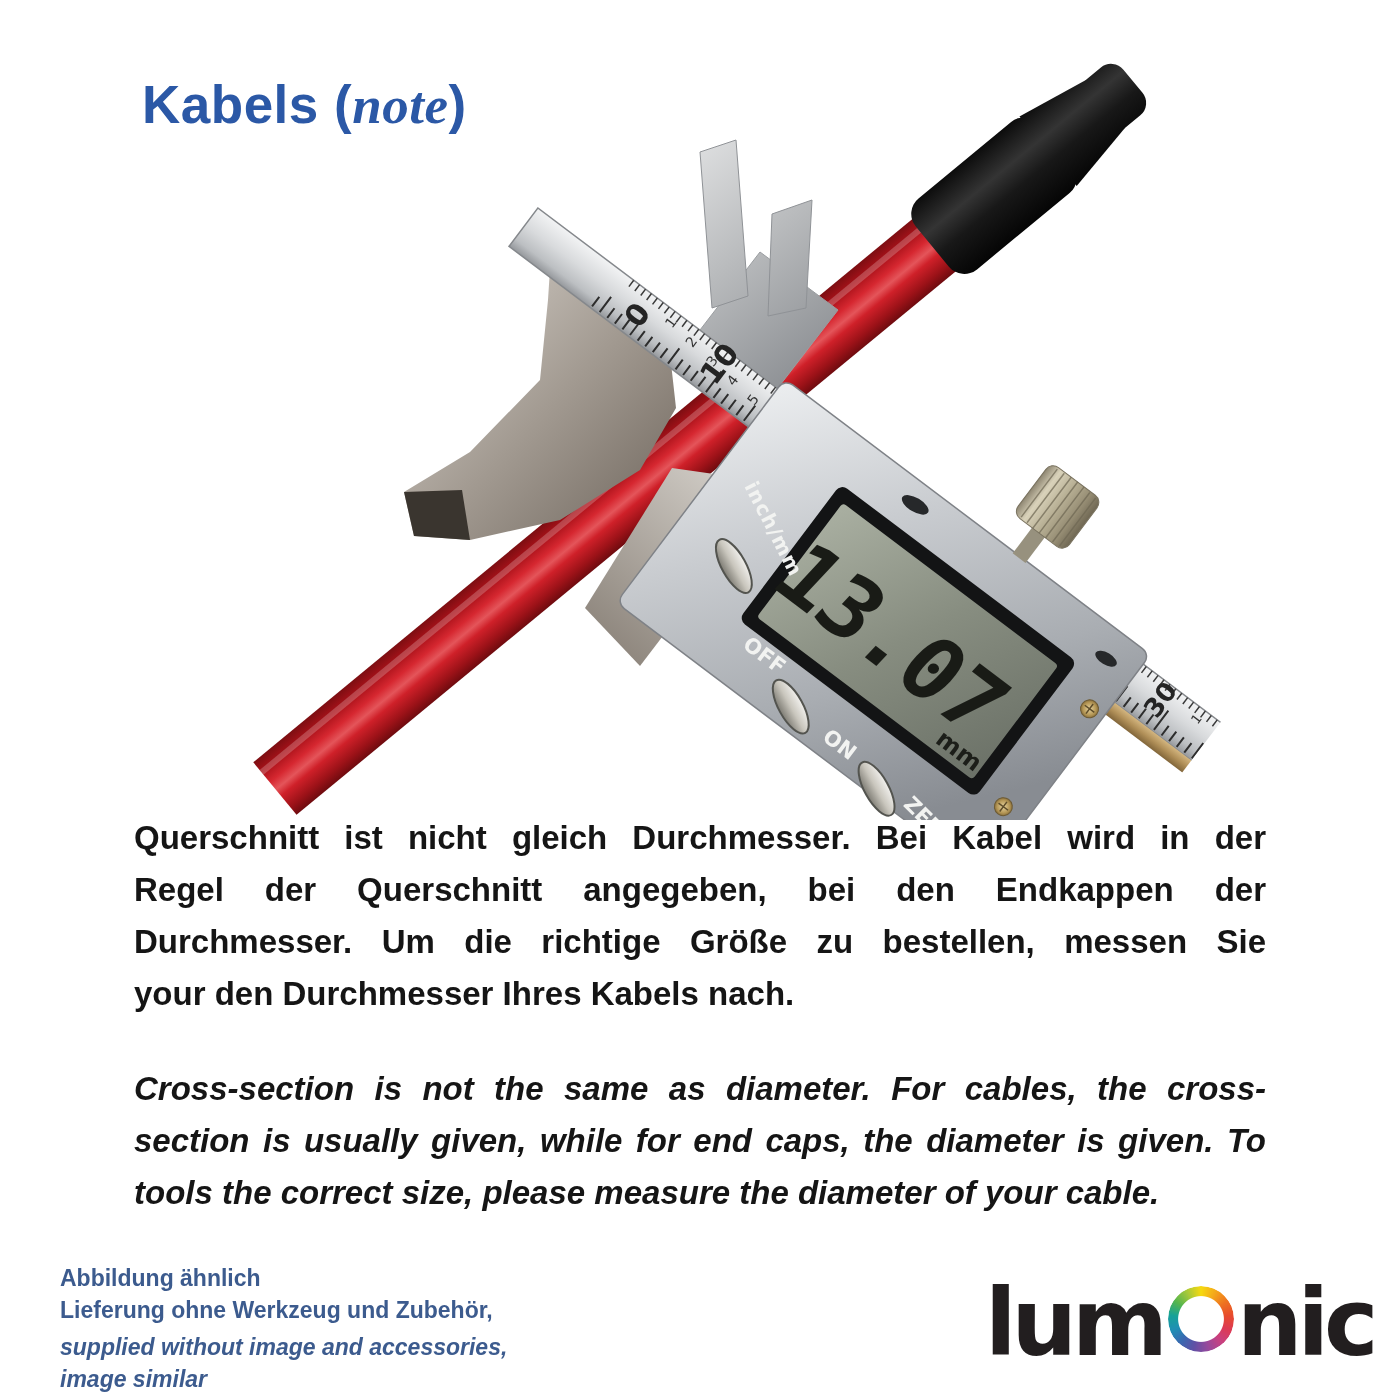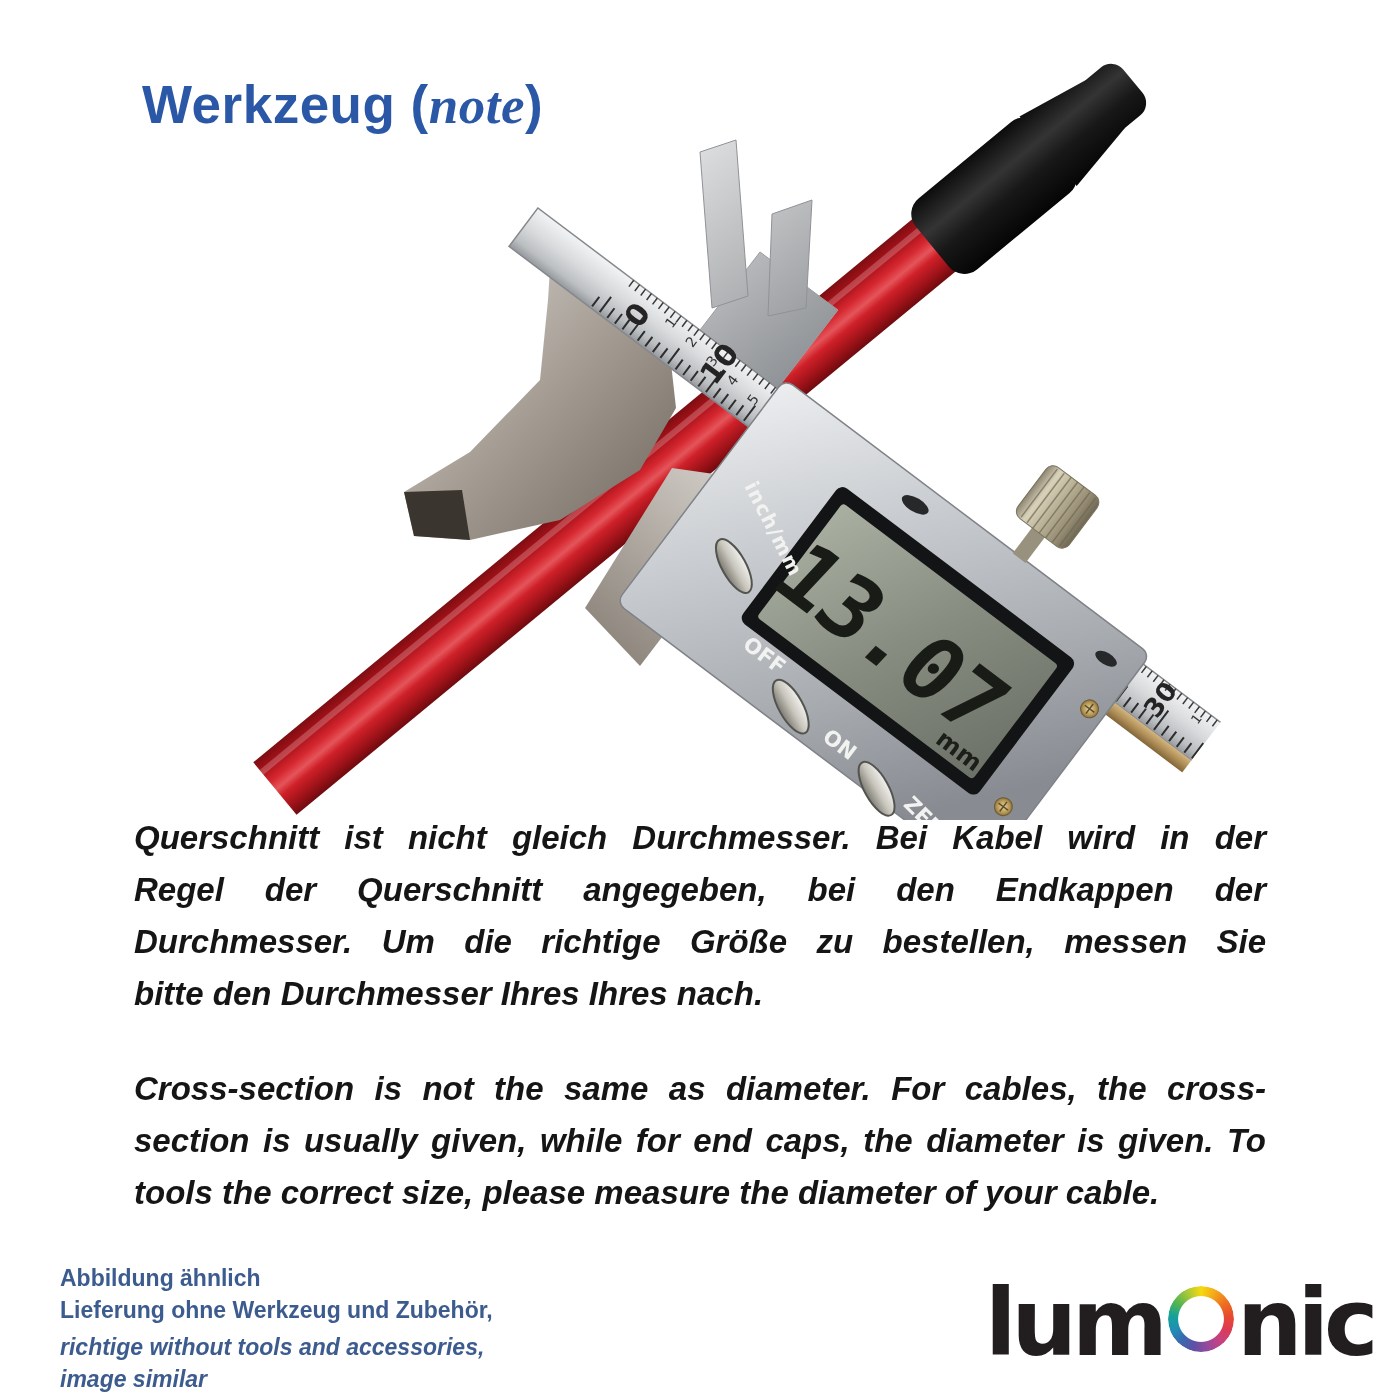--- a/index.html
+++ b/index.html
@@ -12,21 +12,21 @@
     font-size:53px;font-weight:700;color:#2b58a6;letter-spacing:0.5px;
   }
   .title em{font-style:italic;font-family:Liberation Serif, serif;}
   svg.photo{position:absolute;left:0;top:0;width:1400px;height:1400px;}
   .para{
     position:absolute;left:134px;width:1132px;color:#151515;
     font-size:33px;line-height:52px;font-weight:700;
   }
   .para .line{text-align:justify;text-align-last:justify;height:52px;white-space:nowrap;}
   .para .line.last{text-align-last:left;}
-  .para.de{top:812px;font-style:italic;}
+  .para.de{top:812px;}
   .para.en{top:1042px;font-style:italic;margin-top:21px;}
   .footnote{
     position:absolute;left:60px;top:1262px;
     color:#3c5b8e;font-size:23px;font-weight:700;line-height:32px;
   }
   .footnote .en-block{font-style:italic;margin-top:5px;}
   .logo{
     position:absolute;left:985px;top:1278px;display:flex;align-items:flex-end;
     color:#221e1f;font-family:"DejaVu Sans", sans-serif;font-weight:700;
     font-size:92px;line-height:1;letter-spacing:-5px;
@@ -38,21 +38,21 @@
       #6050a5,#3a68b0,#1f8fb4,#16a298,#55b54e,#a5c83a,#f6d90f);
     -webkit-mask:radial-gradient(circle, transparent 0 48%, #000 50%);
             mask:radial-gradient(circle, transparent 0 48%, #000 50%);
   }
 </style>
 </head>
 <body>
 
 <div>
 
-  <div class="title"><span>Werkzeug (</span><em>note</em><span>)</span></div>
+  <div class="title"><span>Kabels (</span><em>note</em><span>)</span></div>
 
   <svg class="photo" viewBox="0 0 1400 1400" xmlns="http://www.w3.org/2000/svg">
     <defs>
       <clipPath id="photoClip">
           <path d="M376,78 H1274 V652 L1146,820 H376 Z"></path>
         </clipPath>
       <linearGradient id="cableGrad" x1="0" y1="-34" x2="0" y2="34" gradientUnits="userSpaceOnUse">
         <stop offset="0" stop-color="#7c0e12"></stop>
           <stop offset="0.18" stop-color="#a81119"></stop>
         <stop offset="0.38" stop-color="#d62730"></stop>
@@ -201,34 +201,34 @@
           <path d="M576,152 H588 M582,146 V158" stroke="#5d4c2a" stroke-width="1.5"></path>
         </g>
       </g>
     </g>
   </svg>
 
   <div class="para de">
     <div class="line">Querschnitt ist nicht gleich Durchmesser. Bei Kabel wird in der</div>
     <div class="line">Regel der Querschnitt angegeben, bei den Endkappen der</div>
     <div class="line">Durchmesser. Um die richtige Größe zu bestellen, messen Sie</div>
-    <div class="line last">bitte den Durchmesser Ihres Ihres nach.</div>
+    <div class="line last">your den Durchmesser Ihres Kabels nach.</div>
   </div>
 
   <div class="para en">
     <div class="line">Cross-section is not the same as diameter. For cables, the cross-</div>
     <div class="line">section is usually given, while for end caps, the diameter is given. To</div>
     <div class="line last">tools the correct size, please measure the diameter of your cable.</div>
   </div>
 
   <div class="footnote">
     <div>Abbildung ähnlich</div>
     <div>Lieferung ohne Werkzeug und Zubehör,</div>
     <div class="en-block">
-      <div>richtige without tools and accessories,</div>
+      <div>supplied without image and accessories,</div>
       <div>image similar</div>
     </div>
   </div>
 
   <div class="logo">
     <span>lum</span>
     <span class="ring"></span>
     <span>nic</span>
   </div>
 

